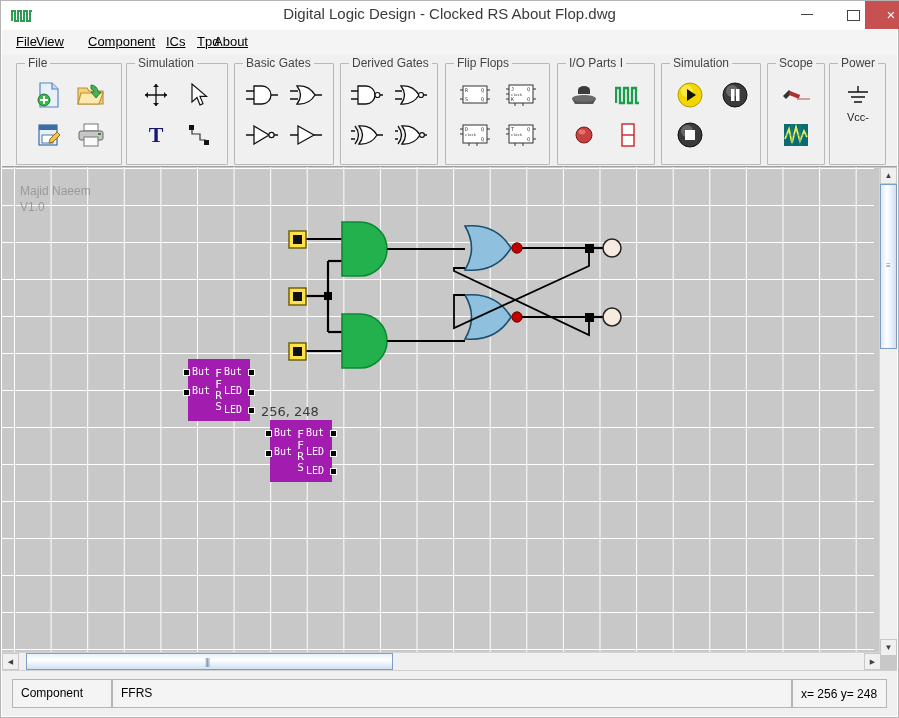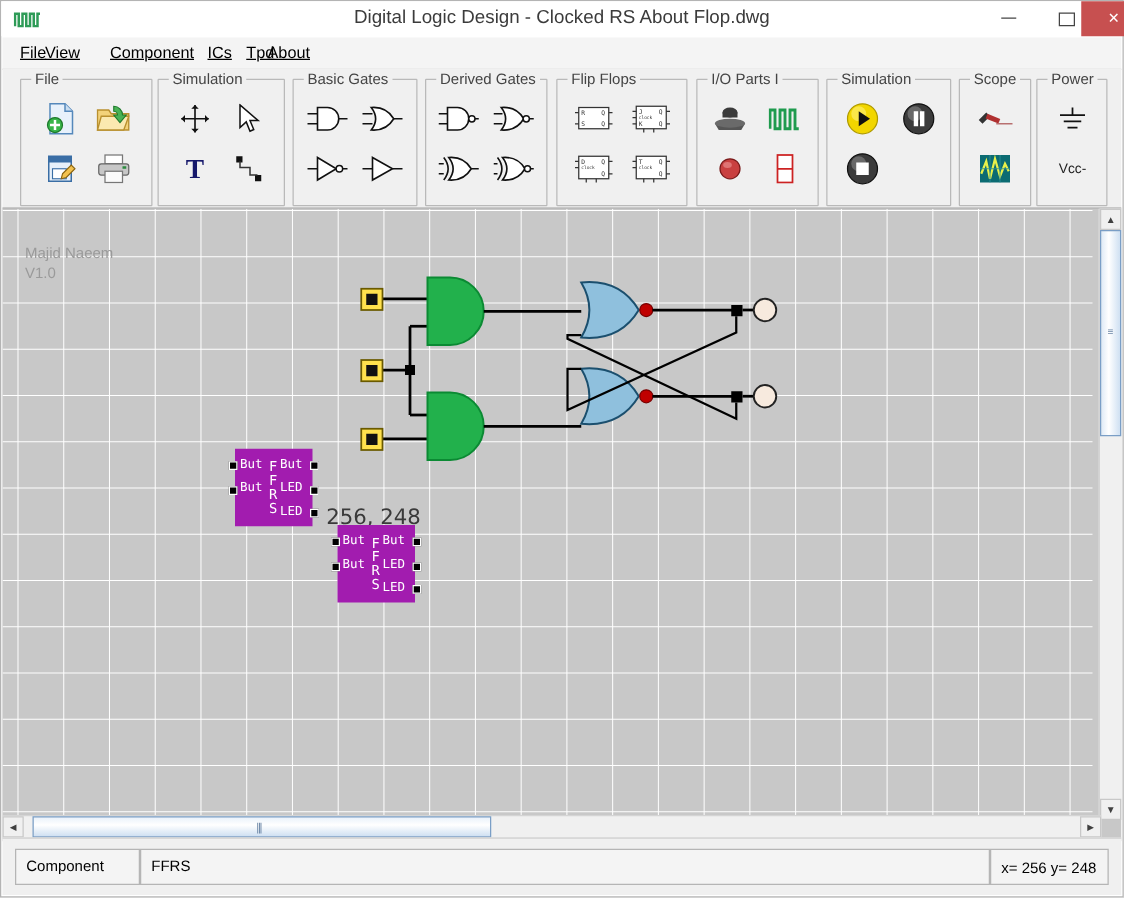--- a/index.html
+++ b/index.html
@@ -63,21 +63,21 @@
 
   
   .circuit{position:absolute;left:0;top:0;width:872px;height:487px;}
 
   
   .chip{position:absolute;background:#a21caf;}
   .chip .pin{position:absolute;width:7px;height:7px;background:#000;border:1px solid #ffffff;box-sizing:border-box;}
   .chip .lbl{position:absolute;color:#fff;font-size:10px;font-family:"DejaVu Sans Mono",monospace;line-height:10px;white-space:nowrap;}
   .chip .vert{position:absolute;color:#fff;font-size:11px;font-family:"DejaVu Sans Mono",monospace;
      writing-mode:vertical-rl;text-orientation:upright;letter-spacing:-2px;line-height:11px;}
-  .coordlbl{position:absolute;font-size:17px;color:#3a3a3a;font-family:"DejaVu Sans",sans-serif;}
+  .coordlbl{position:absolute;font-size:13px;color:#3a3a3a;font-family:"DejaVu Sans",sans-serif;}
 </style>
 </head>
 <body>
 
 <div class="win">
 
   <div class="titlebar">
     <div class="app-icon">
       <svg width="22" height="14" viewBox="0 0 22 14">
         <path d="M1 13 L1 3 L4 3 L4 13 L7 13 L7 3 L10 3 L10 13 L13 13 L13 3 L16 3 L16 13 L19 13 L19 3 L21 3" fill="none" stroke="#2e9b57" stroke-width="2"></path>
@@ -405,21 +405,21 @@
 
     <div class="group" style="left:827px;width:55px;height:100px">
       <div class="group-label">Power</div>
       <div class="tbtn" style="left:8px;top:14px">
         <div class="ic">
           <svg width="26" height="22" viewBox="0 0 26 22">
             <path d="M13 2 v6 M3 8 h20 M6 13 h14 M9 18 h8" stroke="#111" stroke-width="1.4" fill="none"></path>
           </svg>
         </div>
       </div>
-      <div class="tbtn" style="left:8px;top:54px">
+      <div class="tbtn" style="left:8px;top:36px">
         <div class="ic-txt" style="font-size:11px;color:#222;">Vcc-</div>
       </div>
     </div>
   </div>
 
   <div class="canvas-wrap">
     <div class="canvas"></div>
 
     <svg class="circuit" viewBox="0 0 872 487">
 
@@ -466,21 +466,21 @@
       <g>
         <rect x="287" y="121" width="17" height="17" fill="#ffe14d" stroke="#6a5a00" stroke-width="1.4"></rect>
         <rect x="291" y="125" width="9" height="9" fill="#111"></rect>
       </g>
       <g>
         <rect x="287" y="176" width="17" height="17" fill="#ffe14d" stroke="#6a5a00" stroke-width="1.4"></rect>
         <rect x="291" y="180" width="9" height="9" fill="#111"></rect>
       </g>
     </svg>
 
-    <div class="watermark" style="left:18px;top:27px">Majid Naeem
+    <div class="watermark" style="left:18px;top:16px">Majid Naeem
 V1.0</div>
 
     <div class="coordlbl" style="left:259px;top:237px">256, 248</div>
 
     <div class="chip" style="left:186px;top:192px;width:62px;height:62px">
       <div class="pin" style="left:-5px;top:10px"></div>
       <div class="pin" style="left:-5px;top:30px"></div>
       <div class="pin" style="right:-5px;top:10px"></div>
       <div class="pin" style="right:-5px;top:30px"></div>
       <div class="pin" style="right:-5px;top:48px"></div>

